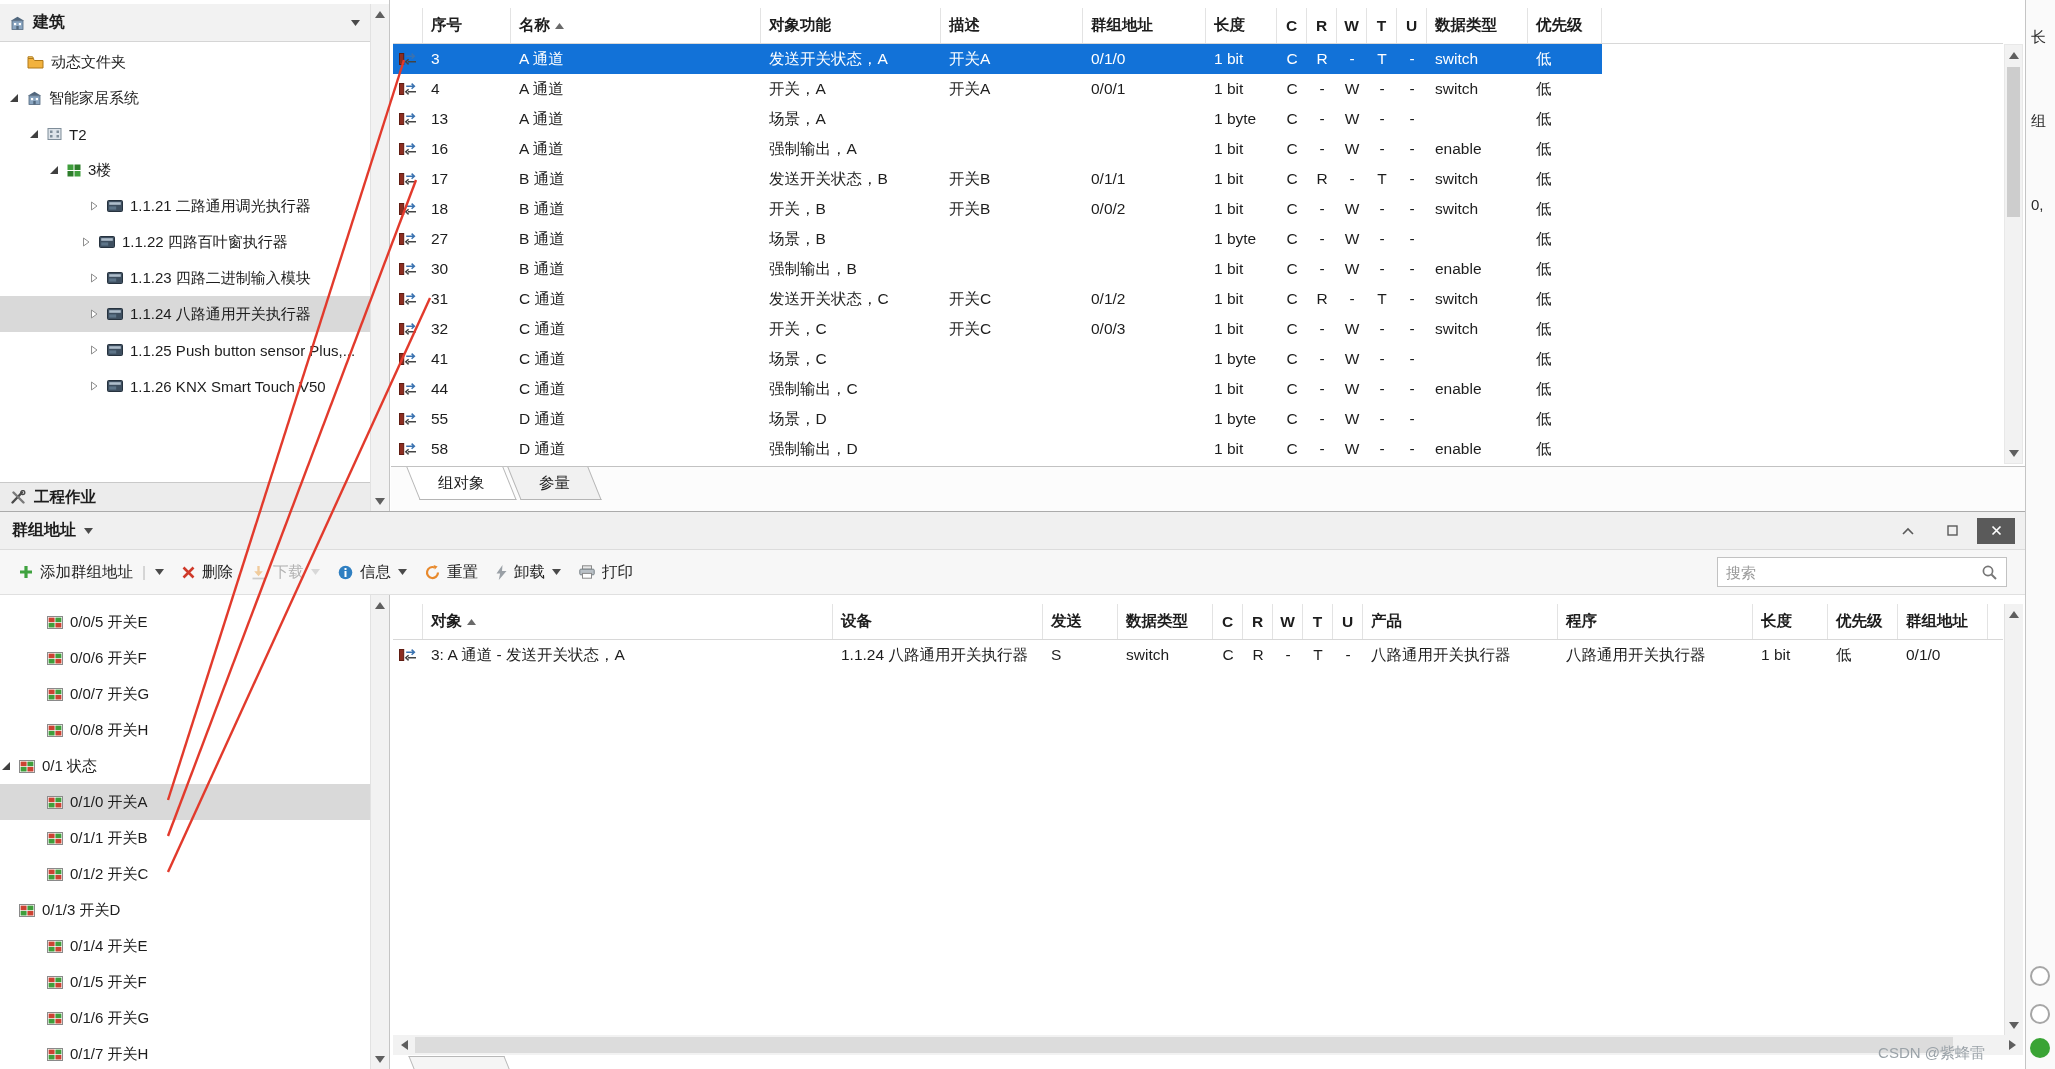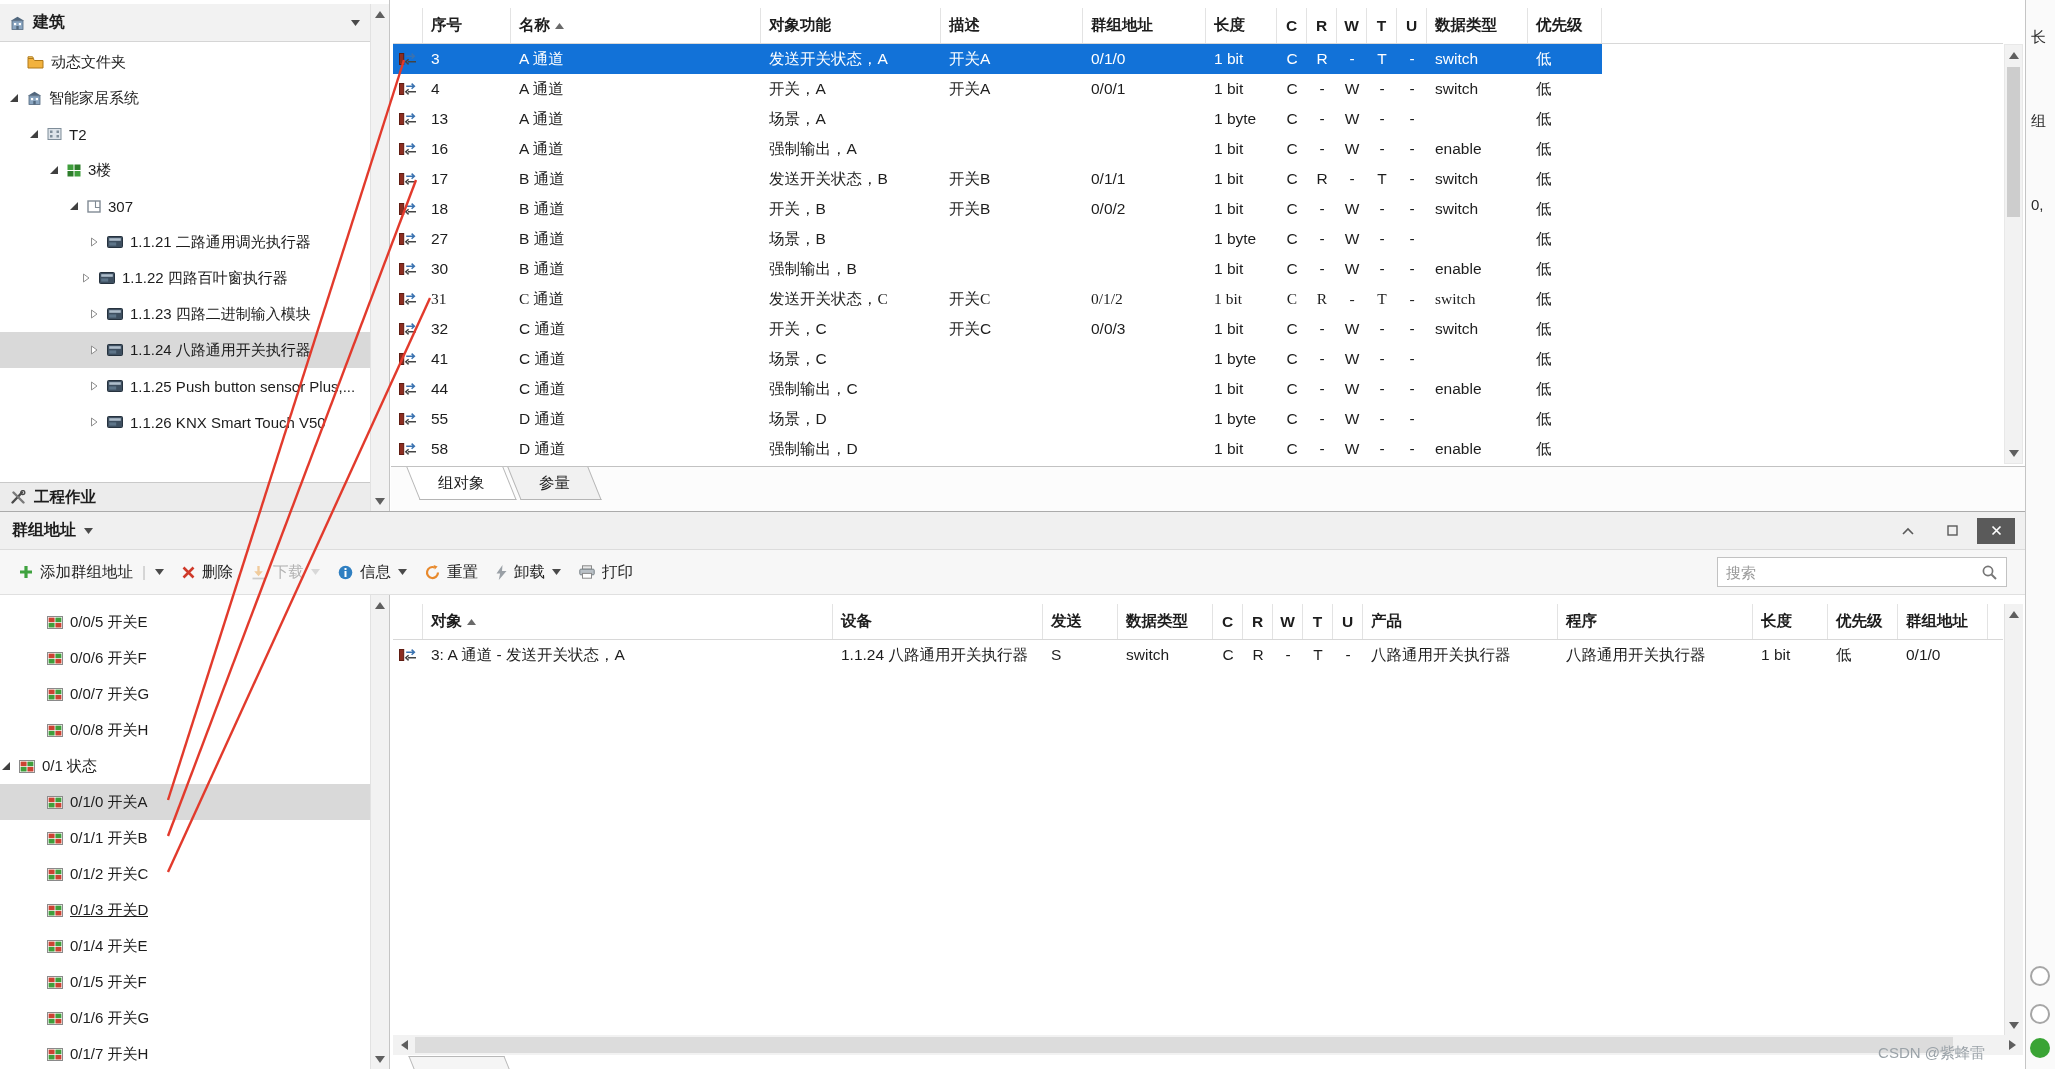--- a/index.html
+++ b/index.html
@@ -183,34 +183,20 @@
             <span class="ic">
               <svg width="14" height="13" viewBox="0 0 14 13">
                 <rect x="0.5" y="0.5" width="6" height="5.5" fill="#3f9e3c"></rect>
                 <rect x="7.5" y="0.5" width="6" height="5.5" fill="#2c7d2a"></rect>
                 <rect x="0.5" y="7" width="6" height="5.5" fill="#2c7d2a"></rect>
                 <rect x="7.5" y="7" width="6" height="5.5" fill="#3f9e3c"></rect>
               </svg>
             </span>
             <span class="tlabel">3楼</span>
           </div>
-          <div class="trow" style="padding-left: 68px;">
-            <span class="expander">
-              <svg width="10" height="10" viewBox="0 0 10 10">
-                <path d="M9 1v8H1z" fill="#404040"></path>
-              </svg>
-            </span>
-            <span class="ic">
-              <svg width="14" height="13" viewBox="0 0 14 13">
-                <rect x="1" y="1" width="12" height="11" fill="#fff" stroke="#808a94" stroke-width="1.4"></rect>
-                <path d="M8.5 1v6.5H13" fill="none" stroke="#808a94" stroke-width="1.1"></path>
-              </svg>
-            </span>
-            <span class="tlabel">307</span>
-          </div>
           <div class="trow" style="padding-left: 88px;">
             <span class="expander">
               <svg width="10" height="10" viewBox="0 0 10 10">
                 <path d="M2.5 1l5.5 4-5.5 4z" fill="#fff" stroke="#8f8f8f"></path>
               </svg>
             </span>
             <span class="ic">
               <svg width="16" height="12" viewBox="0 0 16 12">
                 <rect x="0.5" y="0.5" width="15" height="11" rx="1" fill="#3e4f60" stroke="#26323e"></rect>
                 <rect x="2.2" y="2.2" width="11.6" height="2.6" fill="#aebecb"></rect>
@@ -533,21 +519,21 @@
             <span class="dcell" style="width: 123px;"></span>
             <span class="dcell" style="width: 71px;">1 bit</span>
             <span class="dcell c-center" style="width: 30px;">C</span>
             <span class="dcell c-center" style="width: 30px;">-</span>
             <span class="dcell c-center" style="width: 30px;">W</span>
             <span class="dcell c-center" style="width: 30px;">-</span>
             <span class="dcell c-center" style="width: 30px;">-</span>
             <span class="dcell" style="width: 101px;">enable</span>
             <span class="dcell" style="width: 74px;">低</span>
           </div>
-          <div class="drow" style="width: 1209px; font-family: Liberation Serif, serif;">
+          <div class="drow" style="width: 1209px;">
             <span class="dcell icon-cell">
               <svg width="19" height="14" viewBox="0 0 19 14">
                 <rect x="0.5" y="1.5" width="4.2" height="11" fill="#8d2d20" stroke="#5f1c12"></rect>
                 <path d="M7.2 4.2h8M12.6 1.6l2.8 2.6-2.8 2.6" fill="none" stroke="#3a72b0" stroke-width="1.5"></path>
                 <path d="M17 9.8H9M9.6 7.2L6.8 9.8l2.8 2.6" fill="none" stroke="#444" stroke-width="1.5"></path>
               </svg>
             </span>
             <span class="dcell" style="width: 88px;">31</span>
             <span class="dcell" style="width: 250px;">C 通道</span>
             <span class="dcell" style="width: 180px;">发送开关状态，C</span>
@@ -925,21 +911,21 @@
                   <svg width="16" height="13" viewBox="0 0 16 13">
                     <rect x="0.5" y="0.5" width="15" height="12" fill="#fff" stroke="#8a8a8a"></rect>
                     <rect x="1.6" y="1.6" width="6" height="4.6" fill="#cc4233"></rect>
                     <rect x="8.4" y="1.6" width="6" height="4.6" fill="#3f9e3c"></rect>
                     <rect x="1.6" y="6.9" width="6" height="4.6" fill="#3f9e3c"></rect>
                     <rect x="8.4" y="6.9" width="6" height="4.6" fill="#cc4233"></rect>
                   </svg>
                 </span>
                 <span class="tlabel">0/1/2 开关C</span>
               </div>
-              <div class="ga-row" style="padding-left: 28px; text-decoration: underline;">
+              <div class="ga-row" style="">
                 <span class="expander"></span>
                 <span class="ic">
                   <svg width="16" height="13" viewBox="0 0 16 13">
                     <rect x="0.5" y="0.5" width="15" height="12" fill="#fff" stroke="#8a8a8a"></rect>
                     <rect x="1.6" y="1.6" width="6" height="4.6" fill="#cc4233"></rect>
                     <rect x="8.4" y="1.6" width="6" height="4.6" fill="#3f9e3c"></rect>
                     <rect x="1.6" y="6.9" width="6" height="4.6" fill="#3f9e3c"></rect>
                     <rect x="8.4" y="6.9" width="6" height="4.6" fill="#cc4233"></rect>
                   </svg>
                 </span>

